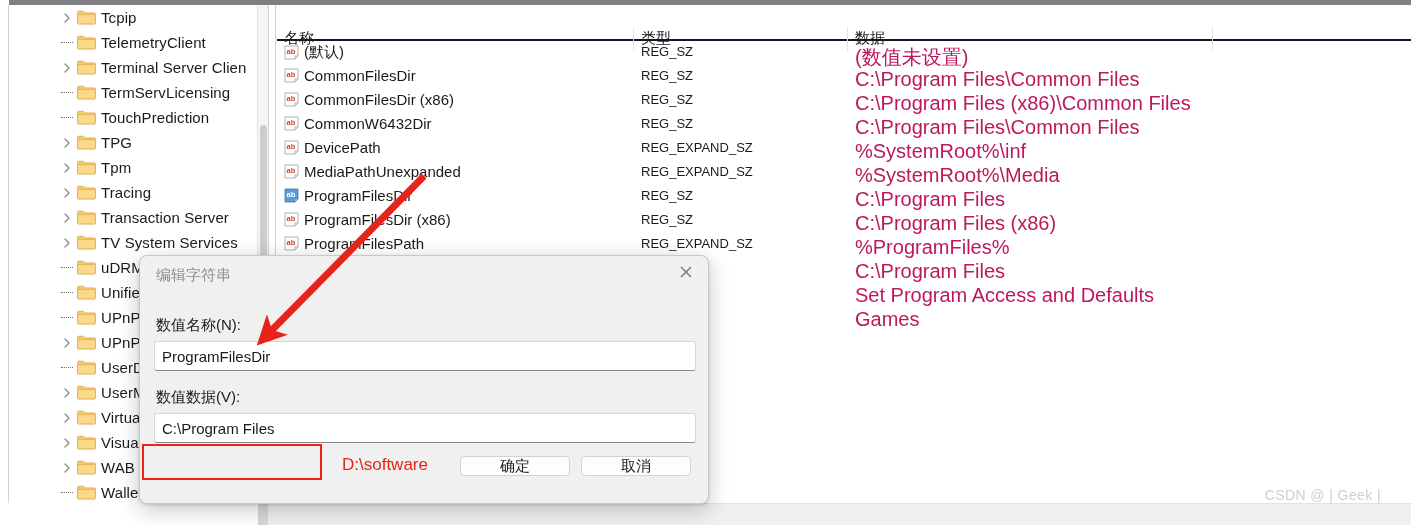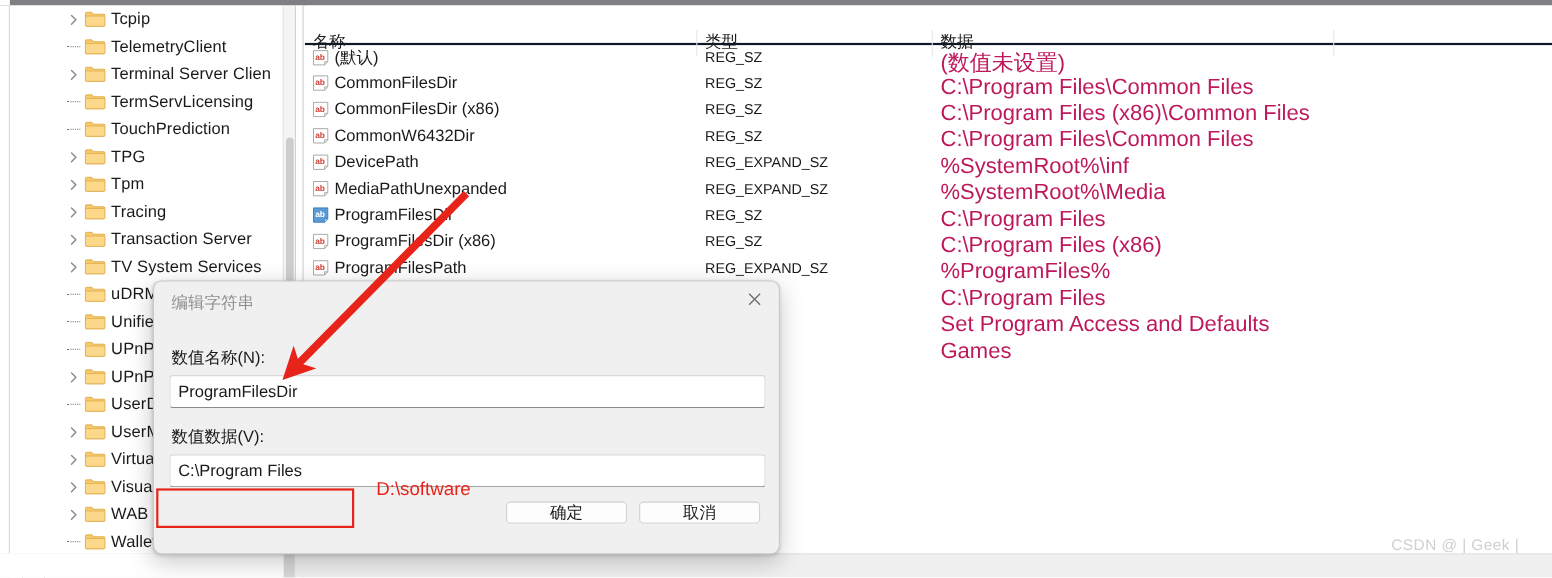--- a/index.html
+++ b/index.html
@@ -170,21 +170,21 @@
   }
   .dlg-input.i1 { left:14px; top:45px; width:542px; }
   .dlg-input.i2 { left:14px; top:117px; width:542px; }
 
   
   .red-box {
     position:absolute; left:2px; top:148px; width:180px; height:36px;
     border:2px solid #e8231a; pointer-events:none;
   }
   .red-note {
-    position:absolute; left:202px; top:139px;
+    position:absolute; left:202px; top:159px;
     font-size:17px; color:#e8231a;
   }
 
   .dlg-btn {
     position:absolute; top:160px; width:110px; height:20px;
     background:#fdfdfd; border:1px solid #d2d2d2; border-radius:4px;
     display:flex; align-items:center; justify-content:center;
     font-size:15px; color:#1a1a1a;
   }
   .dlg-btn.ok { left:320px; }

